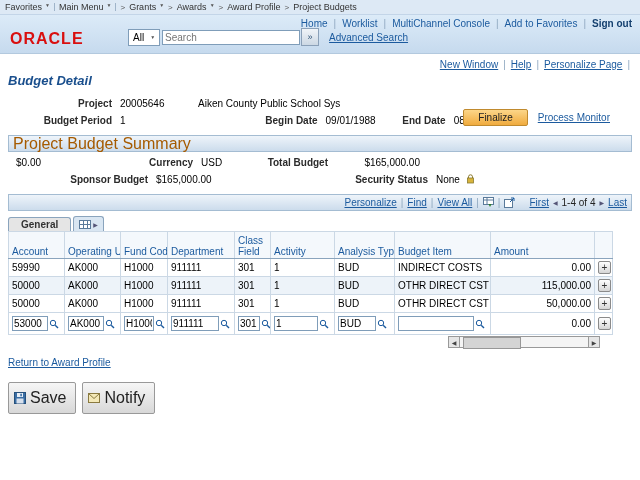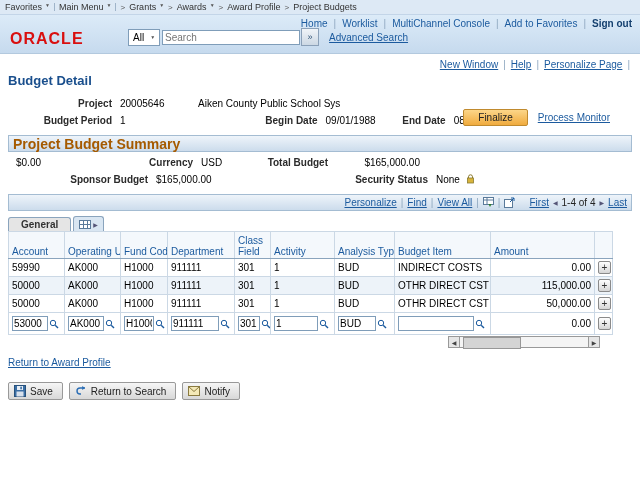--- a/index.html
+++ b/index.html
@@ -31,40 +31,40 @@
     padding:0 2px;margin-left:2px;}
   .gobtn{width:16px;height:16px;margin-left:1px;background:linear-gradient(#f0f4f8,#ccd8e4);
     border:1px solid #8aa0b8;display:flex;align-items:center;justify-content:center;
     font-size:9px;color:#335577;cursor:pointer;}
   .link{color:#1b5a9e;text-decoration:underline;cursor:pointer;}
   .adv{margin-left:10px;}
 
   
   .pagebar{display:flex;justify-content:flex-end;align-items:center;gap:5px;
     padding:4px 10px 0 0;font-size:10px;height:12px;}
-  .page-title{margin:3px 0 8px 8px;font-size:13px;font-weight:bold;color:#1a4f8d;}
+  .page-title{margin:3px 0 8px 8px;font-size:13px;font-weight:bold;color:#1a4f8d;font-style:italic;}
 
   
   .frow{display:flex;align-items:center;margin:3px 0 3px 8px;position:relative;height:14px;
     white-space:nowrap;}
   .lbl{font-weight:bold;color:#2b2b2b;text-align:right;display:inline-block;}
   .val{margin-left:8px;display:inline-block;}
   .w104{width:104px;} .w140{width:140px;} .w192{width:192px;} .w70{width:70px;}
   .w55{width:55px;} .w72{width:72px;} .w150{width:150px;}
   .vw70{width:70px;} .vw122{width:122px;margin-left:8px;} .vw55{width:55px;margin-left:8px;}
   .vw84{width:84px;margin-left:8px;text-align:right;}
   .fin-wrap{position:absolute;right:30px;top:-4px;display:flex;align-items:center;gap:10px;}
   .finalize{background:linear-gradient(#fcd689,#f0ab3e);border:1px solid #c08a2e;
     border-radius:2px;font-family:inherit;font-size:10px;color:#222;padding:2px 14px;
     height:17px;cursor:pointer;}
 
   
   .secbar{margin:8px 8px 0 8px;height:15px;background:linear-gradient(#eef4fa,#ccdcec);
     border:1px solid #a4bcd2;display:flex;align-items:center;padding:0 4px;}
-  .sectitle{font-weight:bold;color:#a55a00;font-size:14px;}
+  .sectitle{font-weight:normal;color:#a55a00;font-size:16px;}
   .gridtools{margin-left:auto;display:flex;align-items:center;gap:4px;font-size:10px;
     color:#1b5a9e;}
   .range{color:#222;text-decoration:none;}
   .navicon{width:11px;height:11px;display:inline-flex;align-items:center;justify-content:center;
     cursor:pointer;}
   .pgarrow{font-size:6px;color:#557;cursor:pointer;}
 
   
   .tabs{display:flex;align-items:flex-end;margin:5px 0 0 8px;height:15px;}
   .tab{background:#e5e5e5;border:1px solid #8aa4bd;border-bottom:none;border-radius:3px 3px 0 0;
@@ -99,22 +99,22 @@
     display:flex;align-items:center;justify-content:center;font-size:6px;color:#444;
     cursor:pointer;}
   .sb-track{flex:1;background:#f4f4f4;border-top:1px solid #999;border-bottom:1px solid #999;
     box-sizing:border-box;position:relative;}
   .sb-thumb{position:absolute;left:3px;top:0;width:56px;height:10px;background:#d4d4d4;
     border:1px solid #979797;cursor:pointer;}
 
   .return-link{margin:9px 0 0 8px;display:inline-block;font-size:10px;}
   .btnrow{display:flex;gap:6px;margin:14px 0 0 8px;}
   .btn{display:flex;align-items:center;gap:4px;background:linear-gradient(#f6f6f6,#d8d8d8);
-    border:1px solid #999;border-radius:2px;padding:1px 9px 1px 5px;height:18px;
-    box-sizing:border-box;font-family:inherit;font-size:10px;color:#222;cursor:pointer;}
+    border:1px solid #999;border-radius:2px;padding:1px 9px 1px 5px;height:32px;
+    box-sizing:border-box;font-family:inherit;font-size:16px;color:#222;cursor:pointer;}
 </style>
 </head>
 <body>
 
 <div class="screen">
 
   
   <div class="crumb-bar">
     <span class="crumb">
       <span>Favorites</span>
@@ -419,27 +419,20 @@
     <button class="btn">
       <svg width="12" height="12" viewBox="0 0 12 12">
           <rect x="0.5" y="0.5" width="11" height="11" fill="#3a6ea5" stroke="#27517c"></rect>
           <rect x="3" y="1" width="6" height="4" fill="#e8eef5"></rect>
           <rect x="6.3" y="1.7" width="1.6" height="2.6" fill="#3a6ea5"></rect>
           <rect x="2.5" y="6.5" width="7" height="5" fill="#d7e0ec"></rect>
         </svg>
       <span>Save</span>
     </button>
     <button class="btn">
-      <svg width="12" height="12" viewBox="0 0 12 12">
-          <path d="M10 3 H5 a3 3 0 0 0 0 6 h1" fill="none" stroke="#2a6db5" stroke-width="1.4"></path>
-          <path d="M10 3 L7.2 1 V5 Z" fill="#2a6db5"></path>
-        </svg>
-      <span>Return to Search</span>
-    </button>
-    <button class="btn">
       <svg width="12" height="10" viewBox="0 0 12 10">
           <rect x="0.5" y="0.5" width="11" height="9" fill="#f4e9b8" stroke="#8a7a40"></rect>
           <path d="M0.5 0.5 L6 5.5 L11.5 0.5" fill="none" stroke="#8a7a40"></path>
         </svg>
       <span>Notify</span>
     </button>
   </div>
 
 </div>
 

